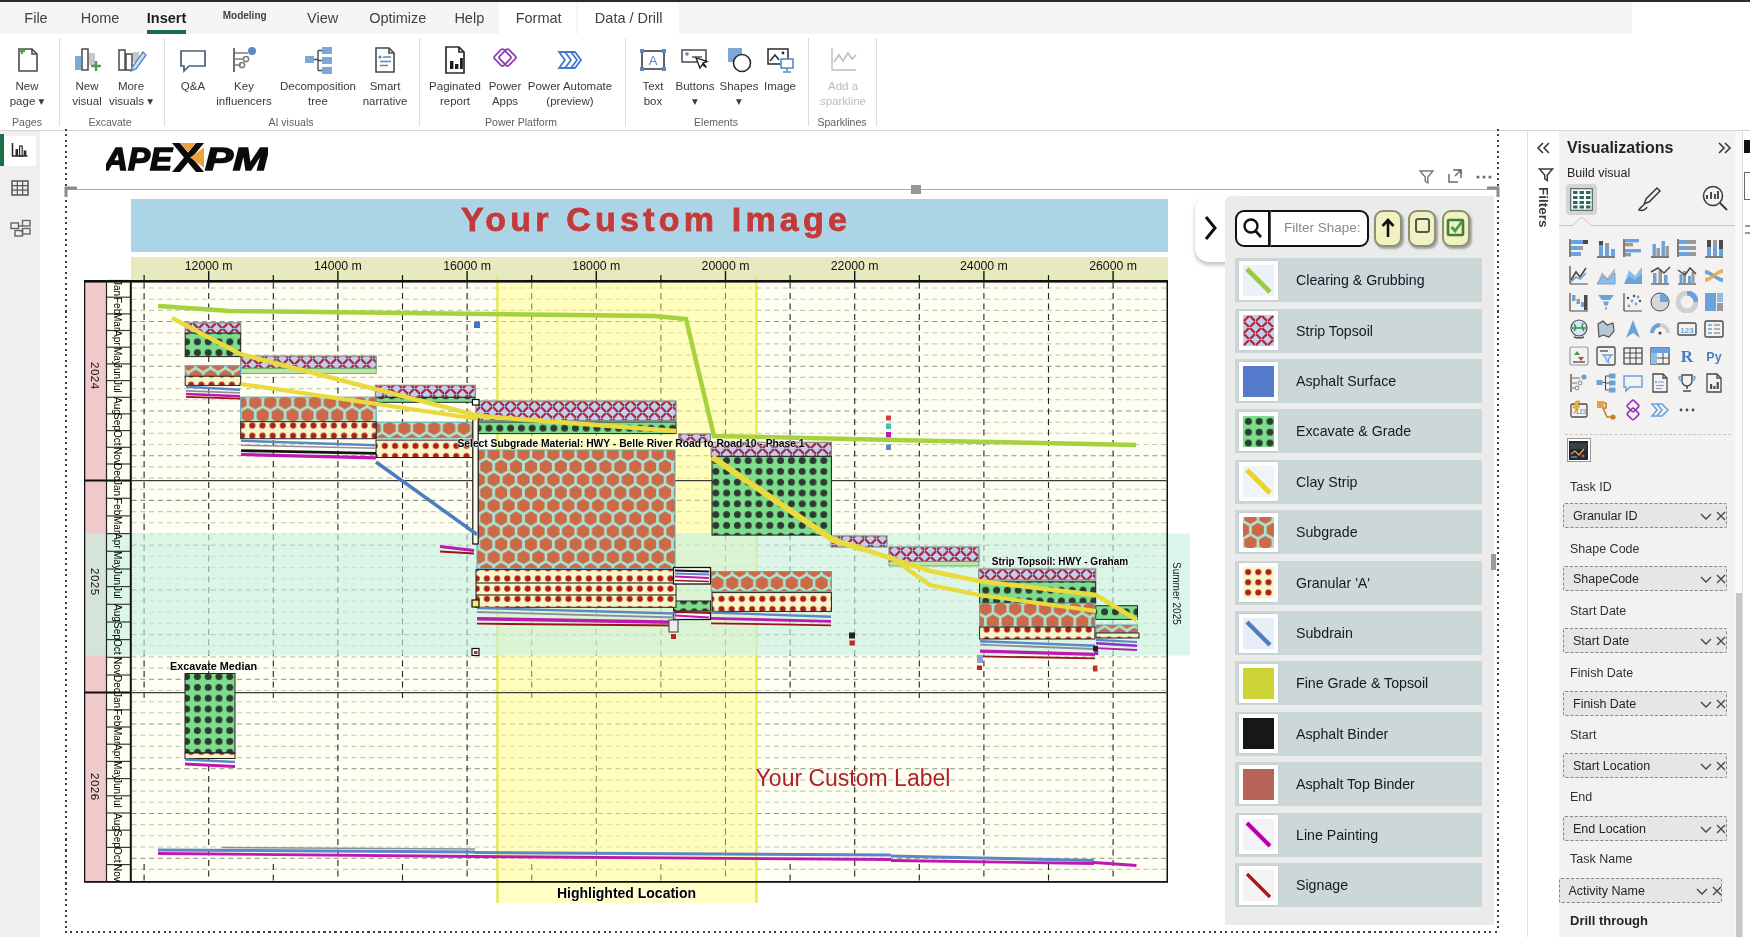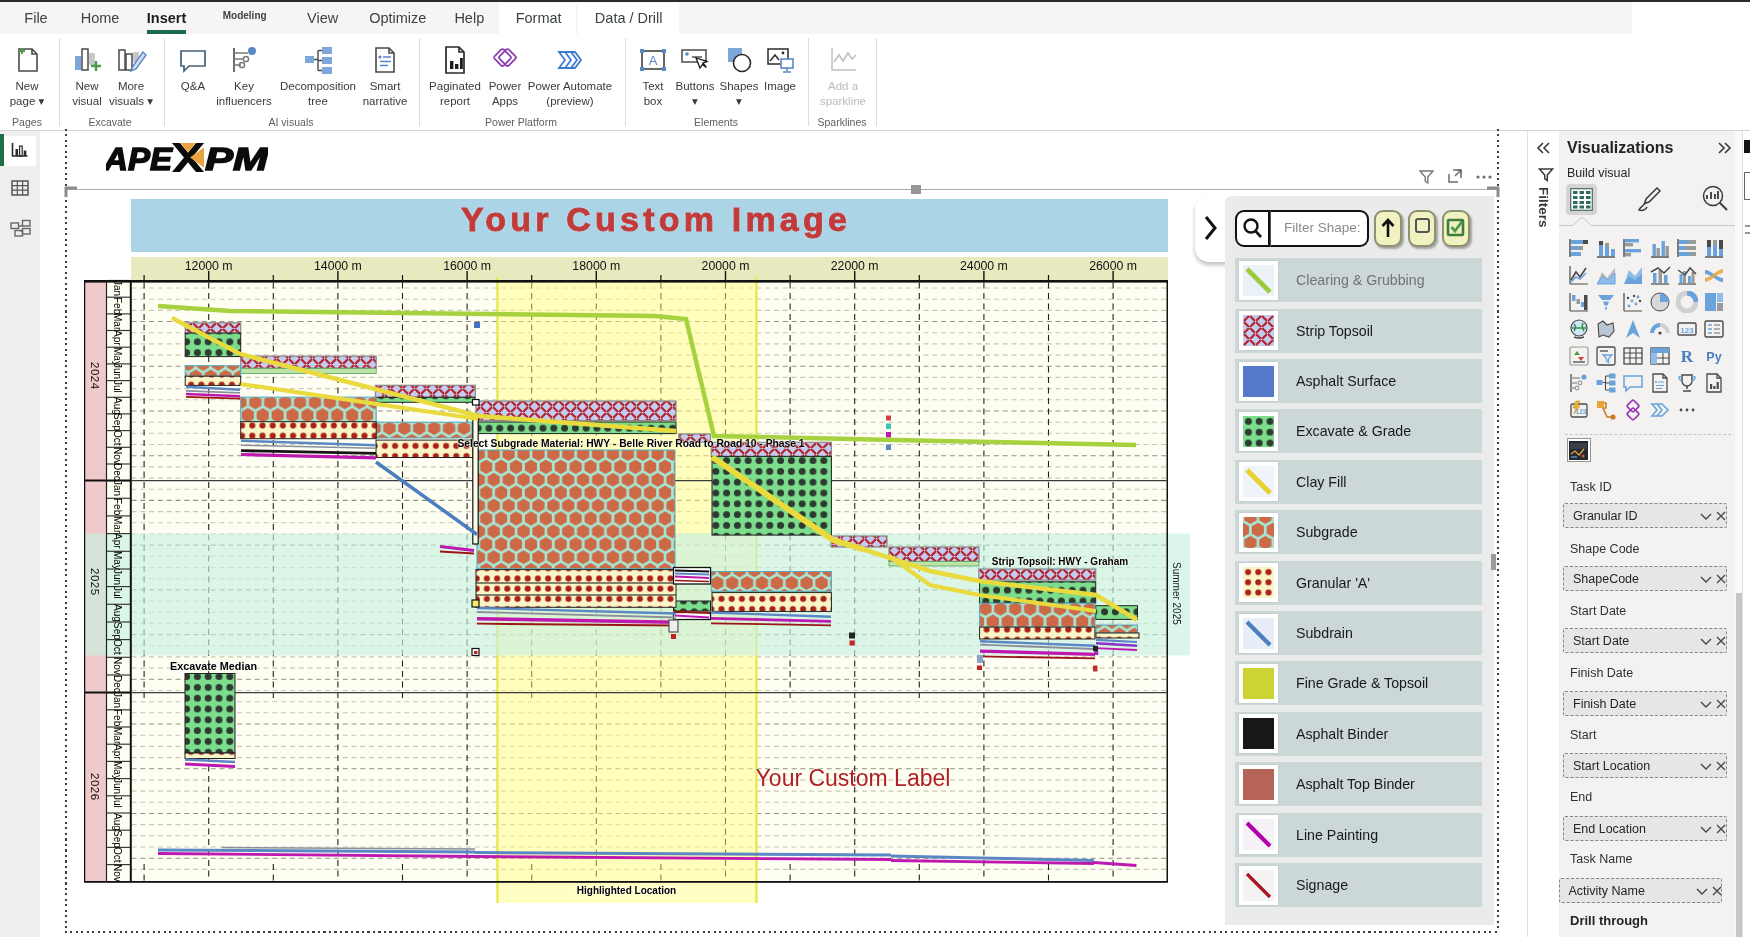--- a/index.html
+++ b/index.html
@@ -526,21 +526,21 @@
       <div class="abs vtext" style="left:28px;top:582.2000000000003px;height:18px;font-size:10px;color:#000;line-height:10px;overflow:visible">Jun</div>
       <div class="abs vtext" style="left:28px;top:599.4000000000003px;height:18px;font-size:10px;color:#000;line-height:10px;overflow:visible">Jul</div>
       <div class="abs vtext" style="left:28px;top:616.6000000000004px;height:18px;font-size:10px;color:#000;line-height:10px;overflow:visible">Aug</div>
       <div class="abs vtext" style="left:28px;top:633.8000000000004px;height:18px;font-size:10px;color:#000;line-height:10px;overflow:visible">Sep</div>
       <div class="abs vtext" style="left:28px;top:651.0000000000005px;height:18px;font-size:10px;color:#000;line-height:10px;overflow:visible">Oct</div>
       <div class="abs vtext" style="left:28px;top:668.2000000000005px;height:18px;font-size:10px;color:#000;line-height:10px;overflow:visible">Nov</div>
       <div class="abs ct" style="left:287px;top:241.614px;width:520px;font-size:10.3px;font-weight:bold;color:#000;text-shadow:0 0 2px #fff,0 0 2px #fff;white-space:nowrap">Select Subgrade Material: HWY - Belle River Road to Road 10 - Phase 1</div>
       <div class="abs ct" style="left:716px;top:359.8px;width:520px;font-size:10px;font-weight:bold;color:#000;text-shadow:0 0 2px #fff,0 0 2px #fff;white-space:nowrap">Strip Topsoil: HWY - Graham</div>
       <div class="abs ct" style="left:-130.5px;top:463.804px;width:520px;font-size:10.8px;font-weight:bold;color:#000;text-shadow:0 0 2px #fff,0 0 2px #fff;white-space:nowrap">Excavate Median</div>
       <div class="abs ct" style="left:509px;top:568.74px;width:520px;font-size:23px;font-weight:normal;color:#B02020;text-shadow:0 0 2px #fff,0 0 2px #fff;white-space:nowrap">Your Custom Label</div>
-      <div class="abs ct" style="left:282.5px;top:689.184px;width:520px;font-size:10px;font-weight:bold;color:#000;text-shadow:0 0 2px #fff,0 0 2px #fff;white-space:nowrap">Highlighted Location</div>
+      <div class="abs ct" style="left:282.5px;top:689.184px;width:520px;font-size:14px;font-weight:bold;color:#000;text-shadow:0 0 2px #fff,0 0 2px #fff;white-space:nowrap">Highlighted Location</div>
       <div class="abs vtext" style="left:1087px;top:366px;font-size:10px;color:#222">Summer 2025</div>
     </div>
     <div class="abs" style="left:1195px;top:196.3px;width:302px;height:650px">
       <div class="abs" style="left:0;top:0;width:46px;height:66px;background:#fff;border-radius:14px 0 0 14px;box-shadow:0 3px 4px rgba(0,0,0,0.25)"></div>
       <svg class="abs" style="left:8px;top:17px" width="16" height="30">
         <path d="M3 4 L12 15 L3 26" fill="none" stroke="#111" stroke-width="3"></path>
       </svg>
       <div class="abs" style="left:29.5px;top:0;width:269.5px;height:729px;background:#E9ECEA;border-radius:6px 0 0 0"></div>
       <div class="abs" style="left:40px;top:14.2px;width:35px;height:36.5px;background:#fff;border:2.5px solid #111;border-radius:9px 0 0 9px"></div>
       <svg class="abs" style="left:47px;top:21px" width="22" height="23">
@@ -558,21 +558,21 @@
       <svg class="abs" style="left:251px;top:20.5px" width="21" height="21">
         <rect x="2" y="3" width="15" height="15" fill="none" stroke="#3E7D3E" stroke-width="2.6" rx="1"></rect>
         <path d="M5.5 10 l3.5 4 L16 4.5" fill="none" stroke="#4E9B4E" stroke-width="2.8"></path>
       </svg>
       <div class="abs" style="left:40px;top:62.0px;width:247px;height:44px;background:#CCD7D8"></div>
       <div class="abs" style="left:43.5px;top:64.5px;width:39px;height:39px;background:#fff;box-shadow:0 0 1px #aaa"></div>
       <svg class="abs" style="left:47.5px;top:68.5px" width="31" height="31">
         <rect width="31" height="31" fill="#EAF2F8"></rect>
         <path d="M4 4 L27 27" stroke="#9BCB3C" stroke-width="4.6"></path>
       </svg>
-      <div class="abs" style="left:101px;top:76.0px;font-size:14.2px;color:#737373">Clearing &amp; Grubbing</div>
+      <div class="abs" style="left:101px;top:76.0px;font-size:14.2px;color:#0f172a">Clearing &amp; Grubbing</div>
       <div class="abs" style="left:40px;top:112.4px;width:247px;height:44px;background:#CCD7D8"></div>
       <div class="abs" style="left:43.5px;top:114.9px;width:39px;height:39px;background:#fff;box-shadow:0 0 1px #aaa"></div>
       <svg class="abs" style="left:47.5px;top:118.9px" width="31" height="31">
         <rect width="31" height="31" fill="url(#xh)"></rect>
       </svg>
       <div class="abs" style="left:101px;top:126.4px;font-size:14.2px;color:#191919">Strip Topsoil</div>
       <div class="abs" style="left:40px;top:162.8px;width:247px;height:44px;background:#CCD7D8"></div>
       <div class="abs" style="left:43.5px;top:165.3px;width:39px;height:39px;background:#fff;box-shadow:0 0 1px #aaa"></div>
       <svg class="abs" style="left:47.5px;top:169.3px" width="31" height="31">
         <rect width="31" height="31" fill="#557ACC"></rect>
@@ -583,21 +583,21 @@
       <svg class="abs" style="left:47.5px;top:219.7px" width="31" height="31">
         <rect width="31" height="31" fill="url(#gd)"></rect>
       </svg>
       <div class="abs" style="left:101px;top:227.2px;font-size:14.2px;color:#191919">Excavate &amp; Grade</div>
       <div class="abs" style="left:40px;top:263.6px;width:247px;height:44px;background:#CCD7D8"></div>
       <div class="abs" style="left:43.5px;top:266.1px;width:39px;height:39px;background:#fff;box-shadow:0 0 1px #aaa"></div>
       <svg class="abs" style="left:47.5px;top:270.1px" width="31" height="31">
         <rect width="31" height="31" fill="#EFF3FA"></rect>
         <path d="M4 4 L27 27" stroke="#E8D22F" stroke-width="5.2"></path>
       </svg>
-      <div class="abs" style="left:101px;top:277.6px;font-size:14.2px;color:#191919">Clay Fill</div>
+      <div class="abs" style="left:101px;top:277.6px;font-size:14.2px;color:#191919">Clay Strip</div>
       <div class="abs" style="left:40px;top:314.0px;width:247px;height:44px;background:#CCD7D8"></div>
       <div class="abs" style="left:43.5px;top:316.5px;width:39px;height:39px;background:#fff;box-shadow:0 0 1px #aaa"></div>
       <svg class="abs" style="left:47.5px;top:320.5px" width="31" height="31">
         <rect width="31" height="31" fill="url(#hc)"></rect>
       </svg>
       <div class="abs" style="left:101px;top:328.0px;font-size:14.2px;color:#191919">Subgrade</div>
       <div class="abs" style="left:40px;top:364.4px;width:247px;height:44px;background:#CCD7D8"></div>
       <div class="abs" style="left:43.5px;top:366.9px;width:39px;height:39px;background:#fff;box-shadow:0 0 1px #aaa"></div>
       <svg class="abs" style="left:47.5px;top:370.9px" width="31" height="31">
         <rect width="31" height="31" fill="url(#rd)"></rect>

